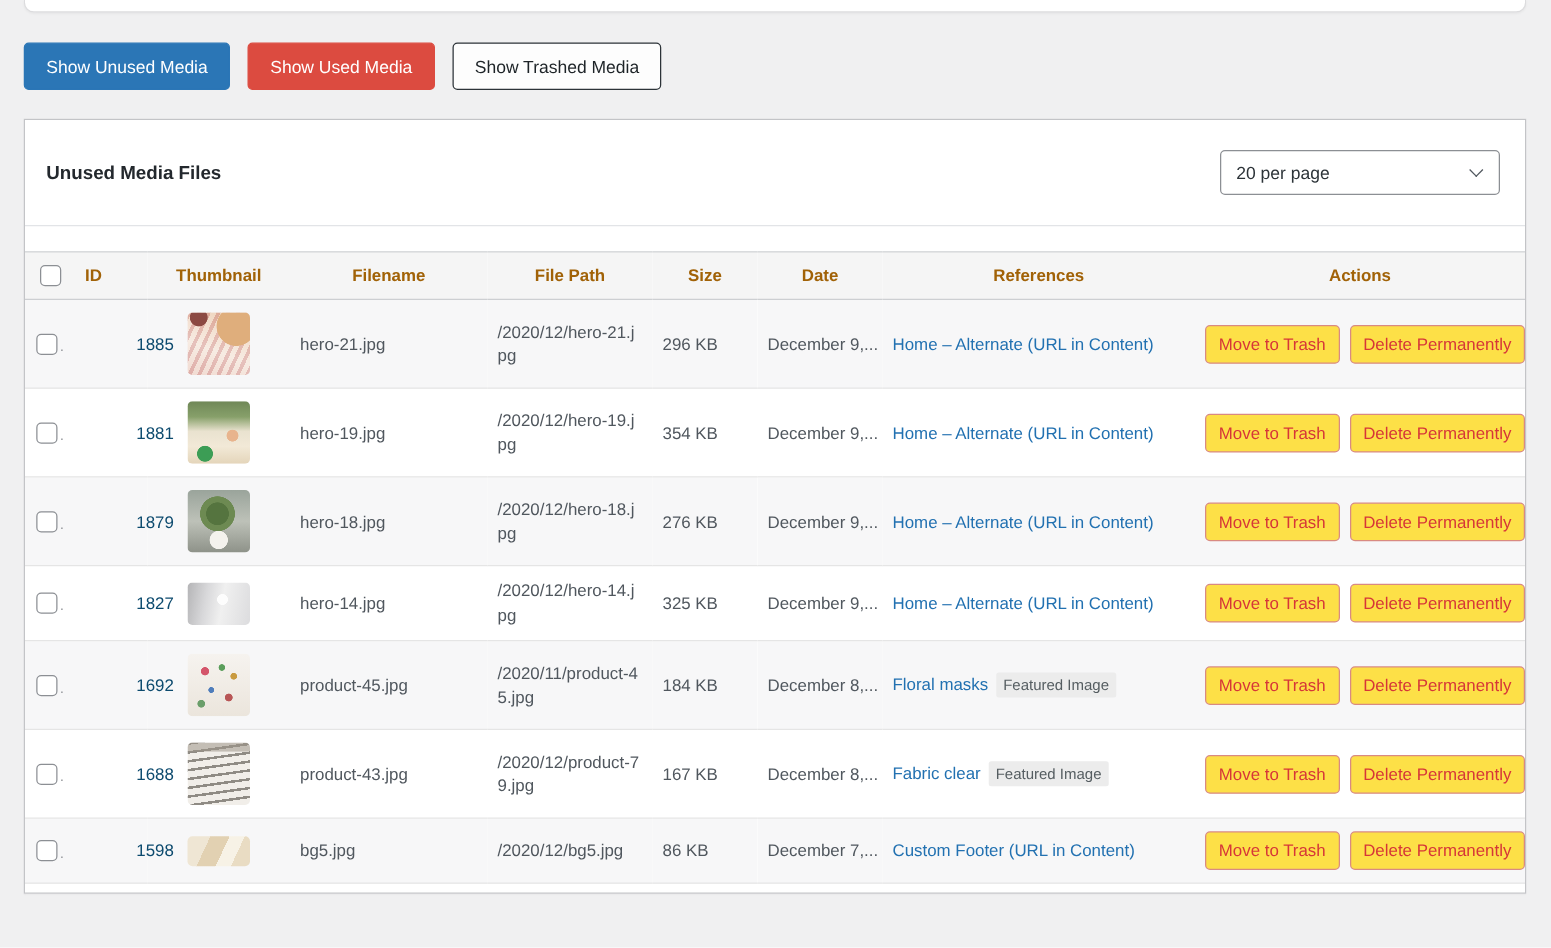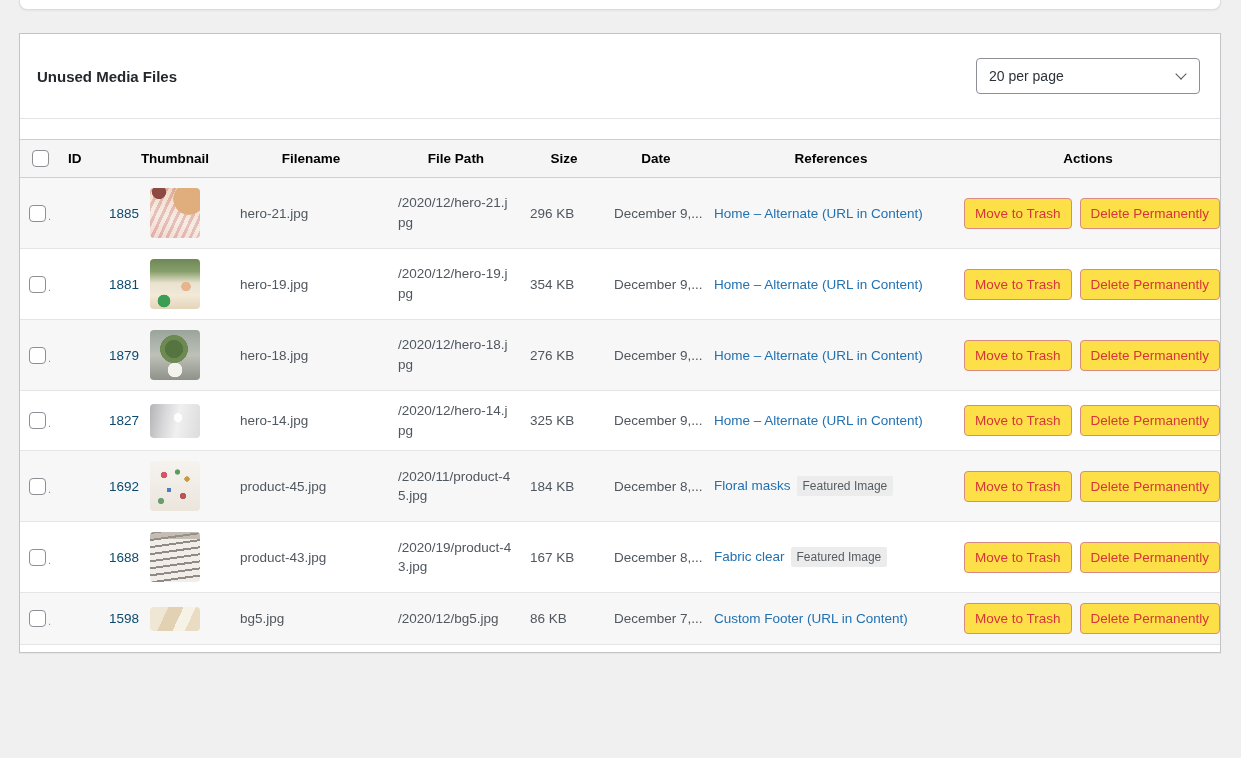--- a/index.html
+++ b/index.html
@@ -74,21 +74,21 @@
   }
   .chev { width:8px; height:8px; border-right:1.8px solid #50575e; border-bottom:1.8px solid #50575e; transform:rotate(45deg); margin-top:-4px; }
 
   
   .table-wrap { margin-top:20px; }
   table { width:100%; border-collapse:collapse; table-layout:fixed; }
   thead th {
     background:#f5f5f5;
     border-top:1px solid #cdcfd2;
     border-bottom:1px solid #cdcfd2;
-    font-size:13.5px; font-weight:bold; color:#000000;
+    font-size:13.5px; font-weight:bold; color:#a16207;
     padding:10px 6px;
     text-align:center;
   }
   thead th.col-check { text-align:center; }
   thead th.col-id { text-align:left; padding-left:8px; }
   tbody td {
     border-bottom:1px solid #e5e5e5;
     padding:10px 8px;
     vertical-align:middle;
     font-size:13.5px; color:#50575e;
@@ -185,20 +185,25 @@
   }
 </style>
 </head>
 <body>
 
 <div class="content">
 
   <div class="top-strip"></div>
 
 
+  <div class="toolbar">
+    <button class="btn btn-primary">Show Unused Media</button>
+    <button class="btn btn-danger">Show Used Media</button>
+    <button class="btn btn-outline">Show Trashed Media</button>
+  </div>
 
   <div class="panel">
     <div class="panel-header">
       <div class="panel-title">Unused Media Files</div>
       <div class="per-page">
         <span>20 per page</span>
         <span class="chev"></span>
       </div>
     </div>
 
@@ -319,21 +324,21 @@
     </td>
   </tr>
 
   <tr>
     <td class="cell-check">
       <span class="checkbox"></span><span class="row-dot">.</span>
     </td>
     <td><a class="id-link">1688</a></td>
     <td class="cell-thumb"><span class="thumb thumb-fabric-mask"></span></td>
     <td>product-43.jpg</td>
-    <td class="cell-path">/2020/19/product-43.jpg</td>
+    <td class="cell-path">/2020/12/product-79.jpg</td>
     <td>167 KB</td>
     <td class="cell-date">December 8,...</td>
     <td>
       <a class="ref-link">Fabric clear</a><span class="badge">Featured Image</span>
     </td>
     <td class="cell-actions">
       <button class="action-btn">Move to Trash</button><button class="action-btn">Delete Permanently</button>
     </td>
   </tr>
 

